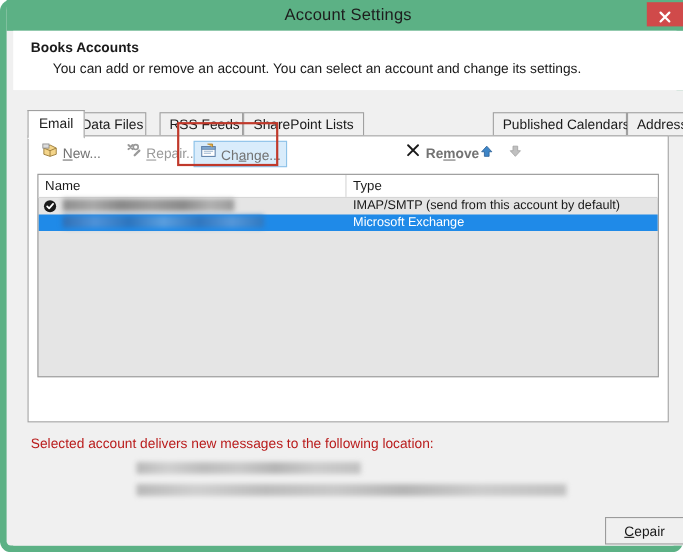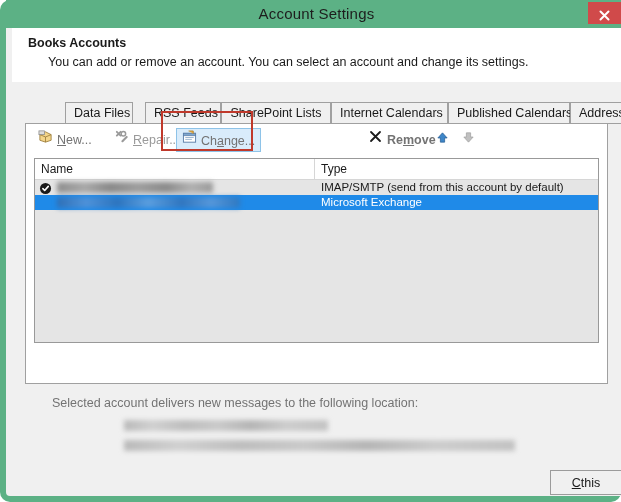--- a/index.html
+++ b/index.html
@@ -263,22 +263,21 @@
   .blur-dark { background: linear-gradient(90deg,#8d8d8d 0%,#a8a8a8 18%,#888 34%,#9d9d9d 52%,#8a8a8a 70%,#b0b0b0 86%,#9a9a9a 100%); }
   .blur-blue { background: linear-gradient(90deg,#2f6fb5 0%,#4f92d8 16%,#2d74bd 33%,#5b9ede 50%,#3176be 68%,#5697d9 84%,#2f78c0 100%); }
   .blur-light { background: linear-gradient(90deg,#b9b9b9 0%,#d0d0d0 14%,#bdbdbd 30%,#c9c9c9 46%,#b5b5b5 62%,#cccccc 80%,#c2c2c2 100%); }
 
   
   .deliver-label {
     position: absolute;
     left: 16px;
     top: 314px;
     font-size: 12.5px;
-    color: #737373;
-    margin-left: 24px;
+    color: #b91c1c;
   }
   .deliver-lines {
     position: absolute;
     left: 112px;
     top: 338px;
   }
   .deliver-lines .blur { display: block; margin-bottom: 9px; }
 
   
   .close-btn {
@@ -312,24 +311,24 @@
   </div>
 
   <div class="header-strip">
     <div class="header-title">Books Accounts</div>
     <div class="header-sub">You can add or remove an account. You can select an account and change its settings.</div>
   </div>
 
   <div class="body-area">
 
     <div class="tabstrip" id="tabstrip">
+        <div class="tab active" style="left: 0px; width: 52px;"><span>Email</span></div>
         <div class="tab" style="left: 40px; width: 68px;"><span>Data Files</span></div>
         <div class="tab" style="left: 120px; width: 76px;"><span>RSS Feeds</span></div>
         <div class="tab" style="left: 196px; width: 110px;"><span>SharePoint Lists</span></div>
-        <div class="tab" style="left: 306px; width: 117px;"><span>Internet Calendars</span></div>
         <div class="tab" style="left: 423px; width: 122px;"><span>Published Calendars</span></div>
         <div class="tab" style="left: 545px; width: 100px;"><span>Address Books</span></div>
       </div>
 
     <div class="tabpage">
 
       <div class="toolbar">
 
         <div class="tb-item" style="left:8px;">
           <span class="tb-ico">
@@ -415,17 +414,17 @@
 
     </div>
 
     <div class="deliver-label">Selected account delivers new messages to the following location:</div>
     <div class="deliver-lines" id="deliver-host">
         <span class="blur blur-light" style="width: 204px;"></span>
         <span class="blur blur-light" style="width: 391px;"></span>
       </div>
 
     <button class="close-btn">
-      <span><u>C</u><span>this</span></span>
+      <span><u>C</u><span>epair</span></span>
     </button>
 
   </div>
 </div>
 
 </body></html>

